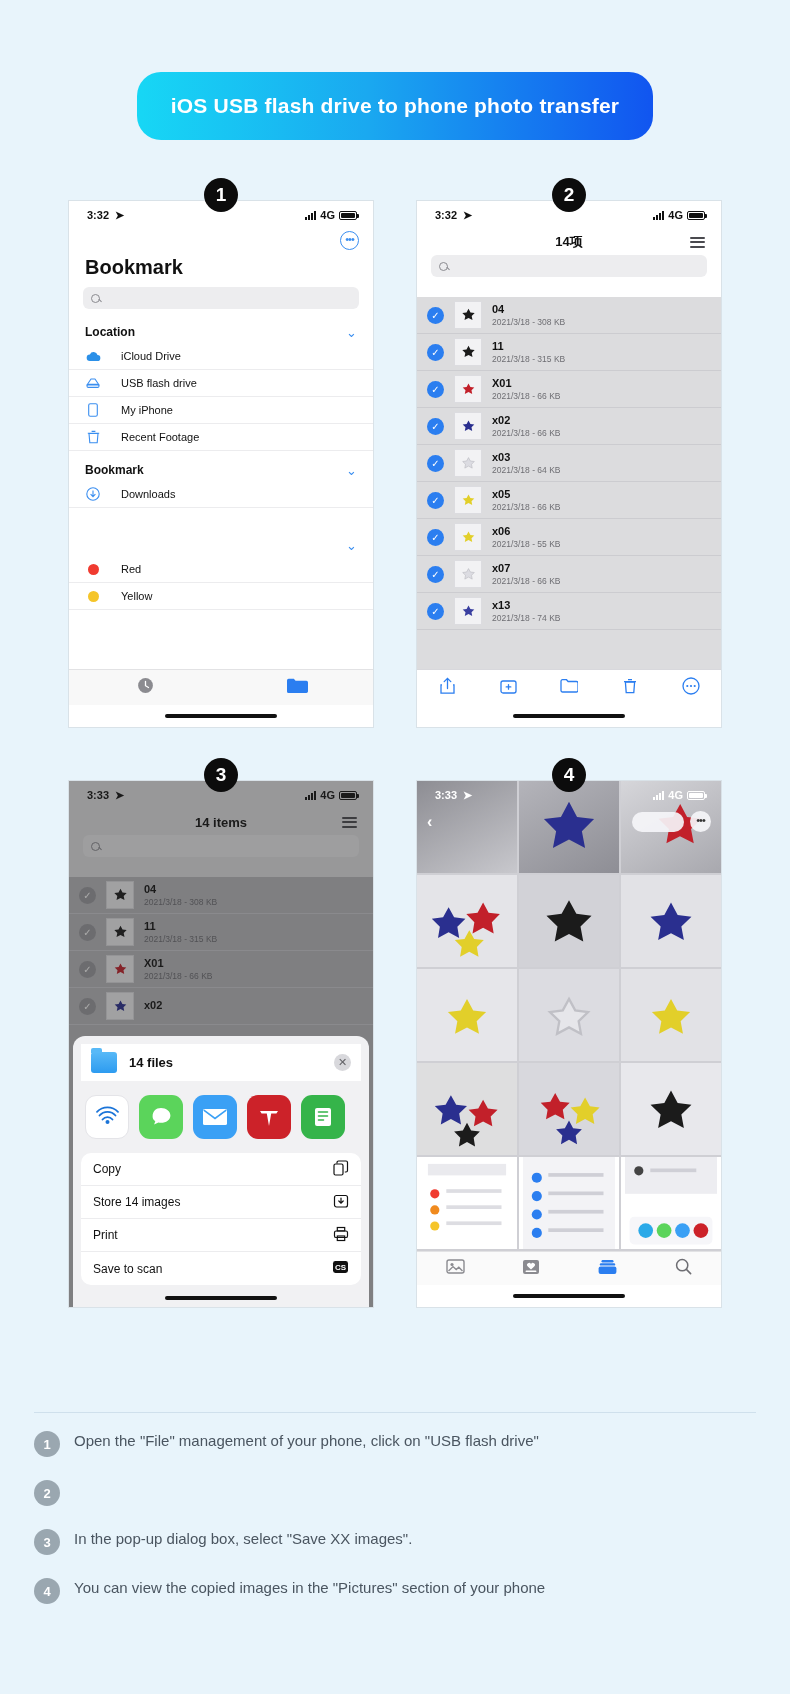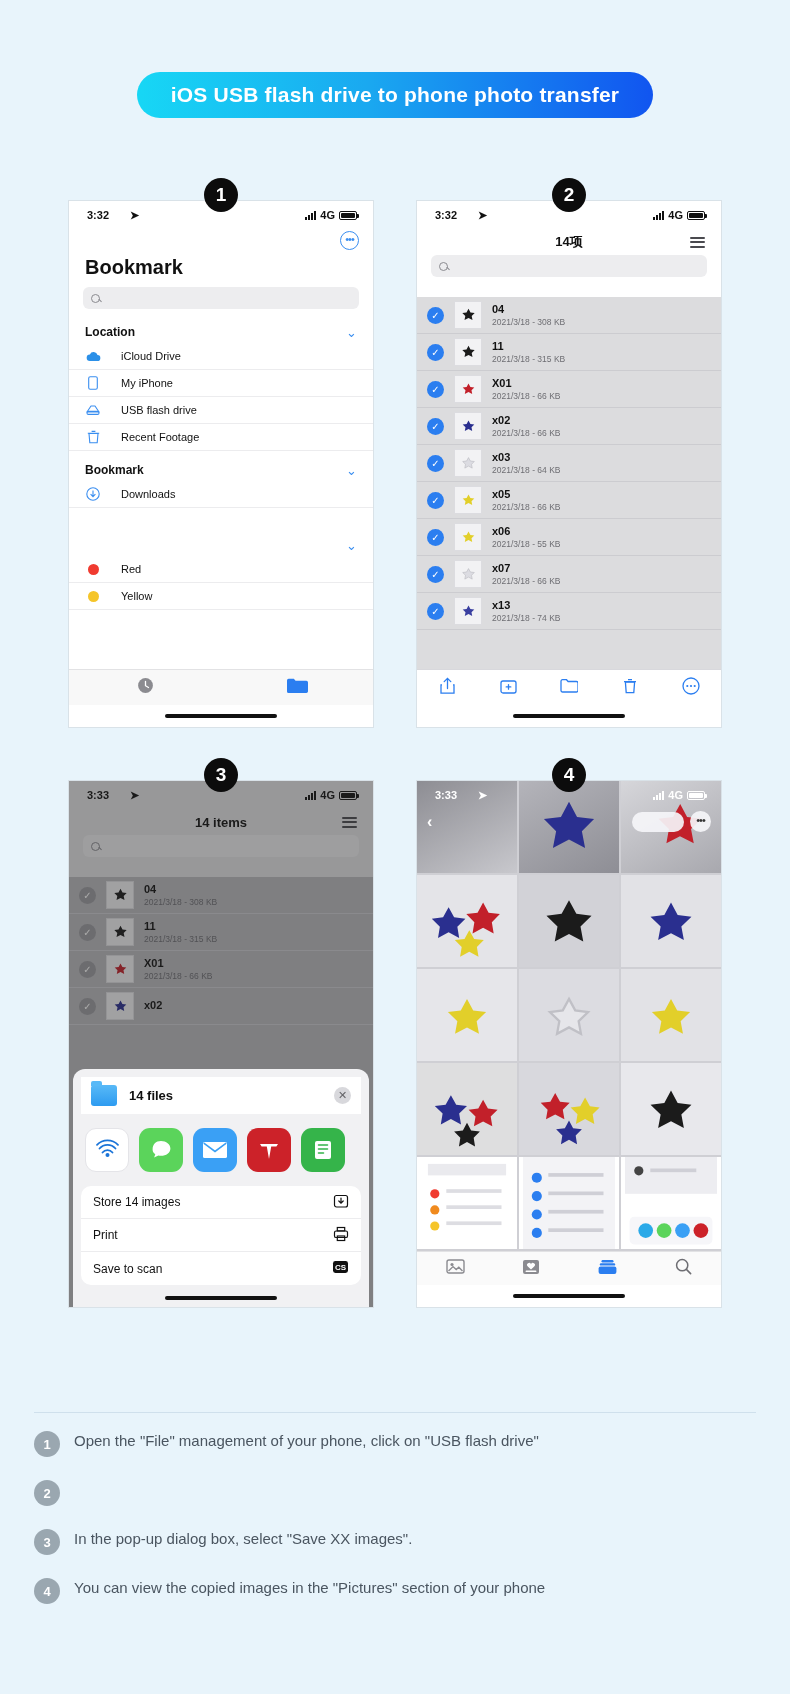--- a/index.html
+++ b/index.html
@@ -8,21 +8,21 @@
     background: #e8f4fb;
     font-family: "Liberation Sans", sans-serif;
     position: relative; overflow: hidden;
   }
 
   
   .banner-wrap { width: 100%; padding-top: 72px; display: flex; justify-content: center; }
   .banner {
     background: linear-gradient(90deg, #17d7f5 0%, #1aa8f0 45%, #1155f0 100%);
     color: #ffffff; font-size: 21px; font-weight: bold;
-    padding: 11px 34px; border-radius: 24px; white-space: nowrap;
+    padding: 22px 34px; border-radius: 24px; white-space: nowrap;
     letter-spacing: .2px;
   }
 
   
   .grid {
     position: absolute; left: 0; top: 178px; width: 790px;
     display: grid; grid-template-columns: 306px 306px;
     column-gap: 42px; row-gap: 30px; justify-content: center;
   }
   .panel-cell { position: relative; padding-top: 22px; }
@@ -38,21 +38,21 @@
     overflow: hidden; display: flex; flex-direction: column;
   }
 
   
   .statusbar {
     height: 28px; display: flex; align-items: center;
     justify-content: space-between; padding: 0 16px 0 18px;
     font-size: 11px; font-weight: bold; color: #111; flex: 0 0 auto;
   }
   .statusbar.light { color: #fff; }
-  .sb-left { display: flex; align-items: center; gap: 21px; }
+  .sb-left { display: flex; align-items: center; gap: 6px; }
   .sb-right { display: flex; align-items: center; gap: 4px; }
   .bars { display: flex; align-items: flex-end; gap: 1px; height: 9px; }
   .bars i { width: 2px; background: currentColor; display: block; }
   .bars i:nth-child(1){height:3px} .bars i:nth-child(2){height:5px}
   .bars i:nth-child(3){height:7px} .bars i:nth-child(4){height:9px}
   .batt { width: 18px; height: 9px; border: 1px solid currentColor;
           border-radius: 2px; position: relative; }
   .batt::after { content:""; position:absolute; right:-3px; top:2.5px;
                  width:2px; height:4px; background: currentColor; border-radius:0 1px 1px 0;}
   .batt i { position:absolute; left:1px; top:1px; bottom:1px; right:1px; background: currentColor; border-radius:1px; display:block;}
@@ -209,34 +209,34 @@
         <div class="list-row">
           <span class="ic">
             <svg width="15" height="11" viewBox="0 0 15 11">
                 <path d="M4 10h7.2a3 3 0 0 0 .3-6 4 4 0 0 0-7.6-.6A2.8 2.8 0 0 0 4 10z" fill="#2b90e8"></path>
               </svg>
           </span>
           <span>iCloud Drive</span>
         </div>
         <div class="list-row">
           <span class="ic">
-            <svg width="10" height="14" viewBox="0 0 10 14">
-                <rect x="0.7" y="0.7" width="8.6" height="12.6" rx="1.6" fill="none" stroke="#3a8ef0" stroke-width="1.1"></rect>
-              </svg>
-          </span>
-          <span>My iPhone</span>
-        </div>
-        <div class="list-row">
-          <span class="ic">
             <svg width="16" height="12" viewBox="0 0 16 12">
                 <path d="M2 8 L6 2 H10 L14 8 Z" fill="none" stroke="#3a8ef0" stroke-width="1.1" stroke-linejoin="round"></path>
                 <rect x="2" y="7.4" width="12" height="3" rx="1.4" fill="none" stroke="#3a8ef0" stroke-width="1.1"></rect>
               </svg>
           </span>
           <span>USB flash drive</span>
+        </div>
+        <div class="list-row">
+          <span class="ic">
+            <svg width="10" height="14" viewBox="0 0 10 14">
+                <rect x="0.7" y="0.7" width="8.6" height="12.6" rx="1.6" fill="none" stroke="#3a8ef0" stroke-width="1.1"></rect>
+              </svg>
+          </span>
+          <span>My iPhone</span>
         </div>
         <div class="list-row">
           <span class="ic">
             <svg width="13" height="14" viewBox="0 0 13 14">
                 <path d="M2 3.5h9l-.8 9.2H2.8L2 3.5z" fill="none" stroke="#3a8ef0" stroke-width="1.1"></path>
                 <path d="M0.8 3.3h11.4M4.6 1.4h3.8" stroke="#3a8ef0" stroke-width="1.1"></path>
               </svg>
           </span>
           <span>Recent Footage</span>
         </div>
@@ -601,20 +601,27 @@
               </svg>
           </div>
           <div class="app" style="background:#35b44a">
             <svg width="24" height="24" viewBox="0 0 24 24">
                 <rect x="4" y="3" width="16" height="18" rx="2" fill="#fff"></rect>
                 <path d="M7.5 7h9M7.5 11h9M7.5 15h5" stroke="#35b44a" stroke-width="1.6" stroke-linecap="round"></path>
               </svg>
           </div>
         </div>
         <div class="actions">
+          <div class="action-row">
+            <span class="lbl">Copy</span>
+            <span class="rc"><svg width="16" height="16" viewBox="0 0 16 16">
+                  <rect x="1" y="4" width="9" height="11" rx="1.5" fill="none" stroke="#111" stroke-width="1.2"></rect>
+                  <path d="M4 3.6V2.5A1.5 1.5 0 0 1 5.5 1H13a1.5 1.5 0 0 1 1.5 1.5v8A1.5 1.5 0 0 1 13 12h-1.2" fill="none" stroke="#111" stroke-width="1.2"></path>
+                </svg></span>
+          </div>
           <div class="action-row">
             <span class="lbl">Store 14 images</span>
             <span class="rc"><svg width="16" height="16" viewBox="0 0 16 16">
                   <rect x="1.5" y="2.5" width="13" height="11.5" rx="2" fill="none" stroke="#111" stroke-width="1.2"></rect>
                   <path d="M8 5v5M5.8 8 8 10.2 10.2 8" fill="none" stroke="#111" stroke-width="1.2" stroke-linecap="round"></path>
                 </svg></span>
           </div>
           <div class="action-row">
             <span class="lbl">Print</span>
             <span class="rc"><svg width="16" height="16" viewBox="0 0 16 16">

